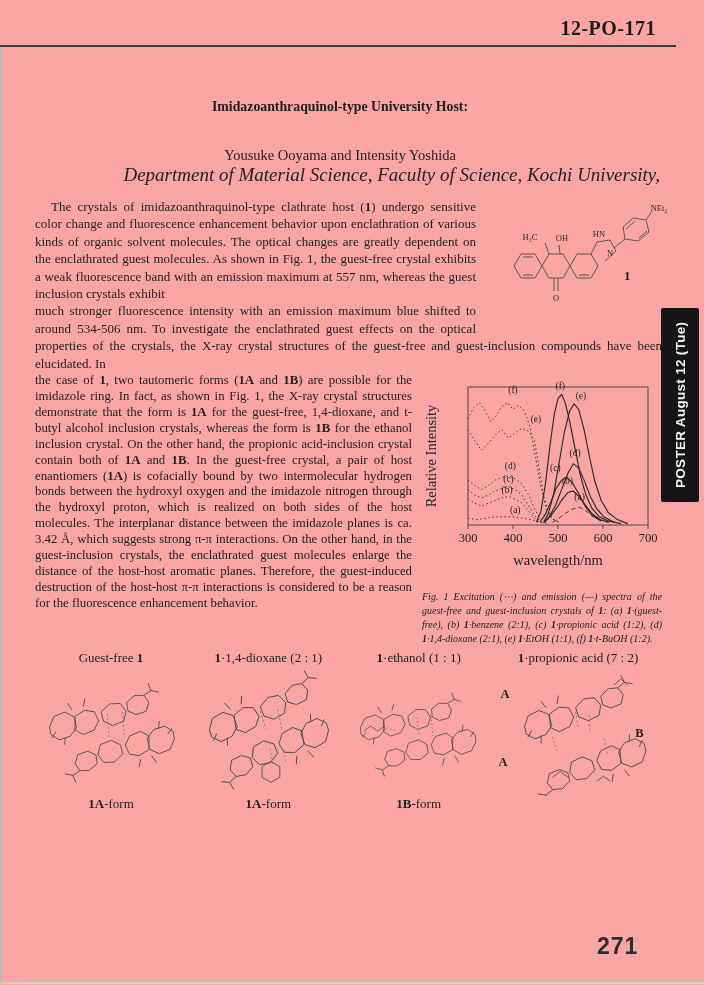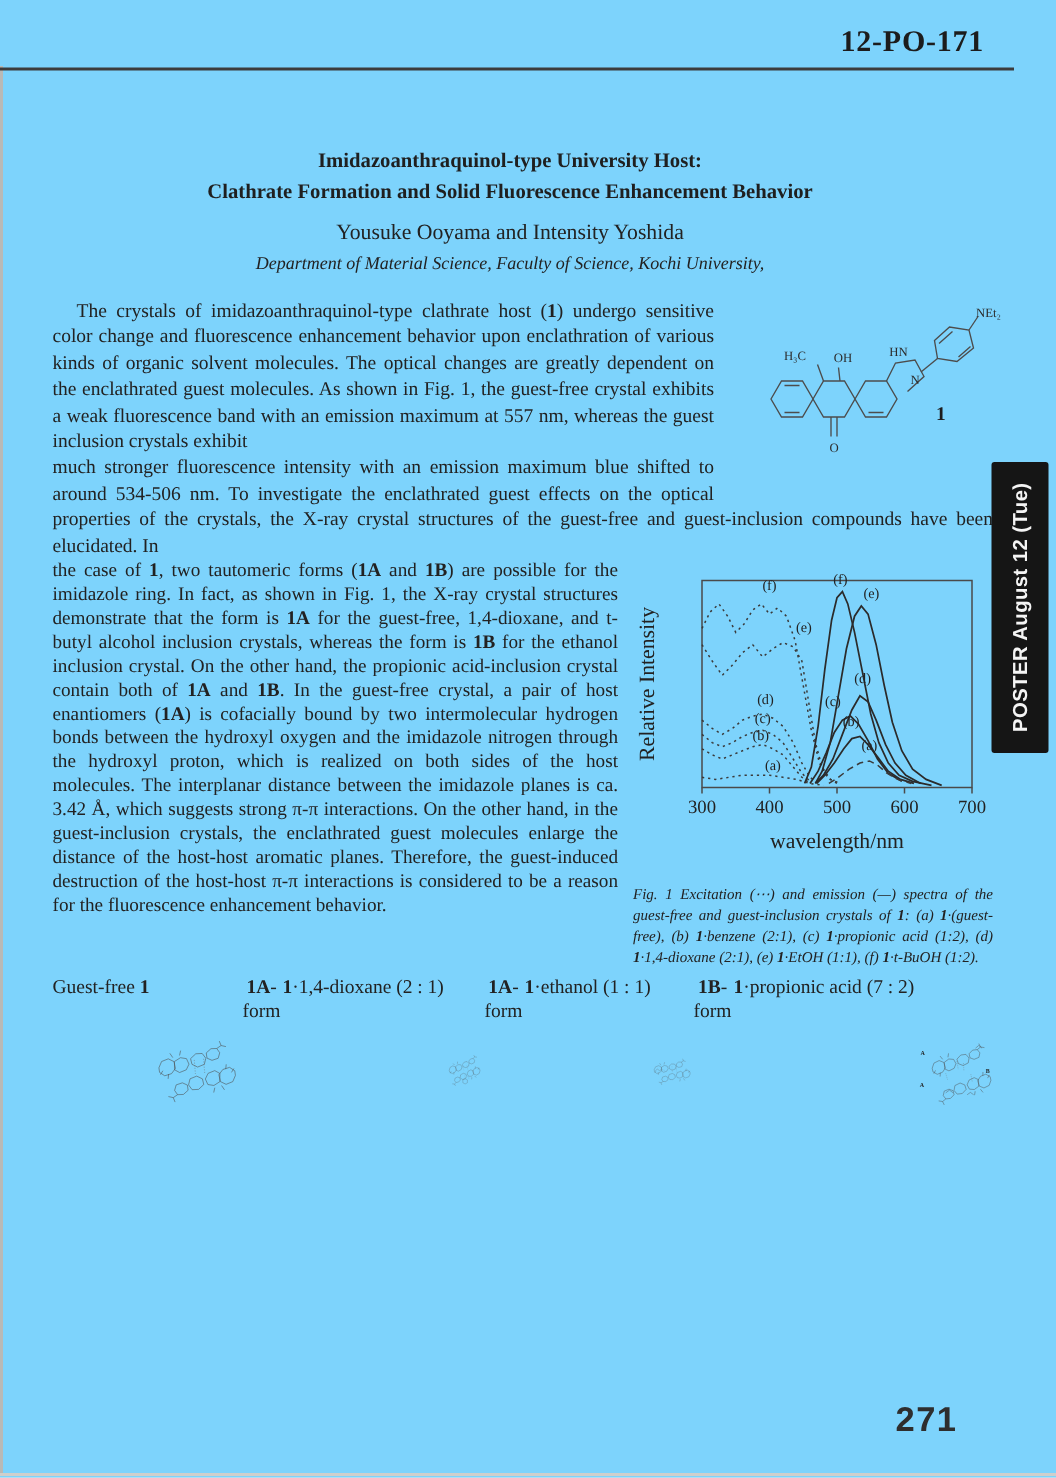--- a/index.html
+++ b/index.html
@@ -1,29 +1,29 @@
 <!DOCTYPE html>
 <html><head>
 <meta charset="utf-8">
 <style>
   html,body{margin:0;padding:0;background:#e8e8e6;}
-  .page{position:relative;width:704px;height:985px;background:#7dd3fc;overflow:hidden;
+  .page{position:relative;width:704px;height:985px;background:#fca5a5;overflow:hidden;
         font-family:"Liberation Serif", serif;color:#222;}
   .scan-edge-left{position:absolute;left:0;top:44px;width:2px;height:938px;background:#b9b9b6;}
   .scan-edge-bottom{position:absolute;left:0;top:982px;width:704px;height:2px;background:#cfcfcc;}
 
   .page-code{position:absolute;top:17px;right:48px;font-size:20px;font-weight:bold;
              letter-spacing:.5px;color:#1c1c1c;}
   .head-rule{position:absolute;top:45px;left:0;width:676px;height:2px;background:#3c3c3c;}
 
   .title-block{position:absolute;top:96px;left:20px;width:640px;text-align:center;line-height:21px;}
   .title-line{font-size:13.8px;font-weight:bold;color:#1f1f1f;}
   .authors{position:absolute;top:147px;left:20px;width:640px;text-align:center;font-size:14.5px;}
-  .affil{position:absolute;top:166px;left:20px;width:640px;text-align:center;
-         font-style:italic;font-size:12px;line-height:18px;}
+  .affil{position:absolute;top:166px;left:20px;width:640px;text-align:right;
+         font-style:italic;font-size:19px;line-height:18px;}
 
   .main{position:absolute;top:198px;left:35px;width:627px;font-size:13px;line-height:17.4px;
         text-align:justify;}
   .main p{margin:0;}
   .para1{text-indent:16px;}
   .structwrap{float:right;width:176px;height:116px;margin:6px 0 2px 10px;}
   .para2b-wrap{margin-top:1px;}
   .fig1{float:right;width:240px;margin:2px 0 4px 10px;}
   .para2b{line-height:15.9px;font-size:12.8px;}
   .b{font-weight:bold;}
@@ -40,21 +40,21 @@
   .clabel{font-family:"Liberation Serif",serif;font-size:9.5px;fill:#222;}
 
   .structtxt{font-family:"Liberation Serif",serif;font-size:8.5px;fill:#2c2c2c;}
   .structnum{font-family:"Liberation Serif",serif;font-size:13px;font-weight:bold;fill:#1d1d1d;}
   .mol{fill:none;stroke:#4c4c4c;stroke-width:.9;}
   .hb{fill:none;stroke:#6a6a6a;stroke-width:.8;stroke-dasharray:2 2.5;}
   .sitelabel{font-family:"Liberation Serif",serif;font-size:13px;font-weight:bold;fill:#222;}
 
   .fig2{position:absolute;top:650px;left:35px;width:632px;}
   .fig2-panels{display:flex;justify-content:space-between;}
-  .panel{display:flex;flex-direction:row;}
+  .panel{display:flex;flex-direction:column;}
   .panel-h{font-size:13px;text-align:center;height:18px;white-space:nowrap;}
   .panel-form{font-size:13px;text-align:center;height:18px;}
   .p1{width:152px;} .p2{width:160px;} .p3{width:138px;} .p4{width:178px;}
   .fig2-caption{margin-top:6px;font-size:13px;line-height:19px;width:600px;text-align:left;}
 
   .sidebar-tab{position:absolute;right:5px;top:308px;width:38px;height:194px;background:#151515;
                border-radius:2px;color:#f4f4f4;display:flex;align-items:center;justify-content:center;
                writing-mode:vertical-rl;transform:rotate(180deg);
                font-family:"Liberation Sans",sans-serif;font-weight:bold;font-size:13.5px;letter-spacing:.3px;}
   .page-num{position:absolute;left:597px;top:933px;font-family:"Liberation Sans",sans-serif;
@@ -65,21 +65,20 @@
 
 <div class="page">
   <div class="scan-edge-left"></div>
   <div class="scan-edge-bottom"></div>
 
   <div class="page-code">12-PO-171</div>
   <div class="head-rule"></div>
 
   <div class="title-block">
     <div class="title-line">Imidazoanthraquinol-type University Host:</div>
-    <div class="title-line">Clathrate Formation and Solid Fluorescence Enhancement Behavior</div>
   </div>
   <div class="authors">Yousuke Ooyama and Intensity Yoshida</div>
   <div class="affil">
     <div>Department of Material Science, Faculty of Science, Kochi University,</div>
   </div>
 
   <svg width="0" height="0" style="position:absolute">
     <defs>
       <g id="molA" class="mol">
         <path d="M2,24 l6,-10 12,-3 9,6 1,12 -8,8 -12,2 -8,-7 z"></path>

